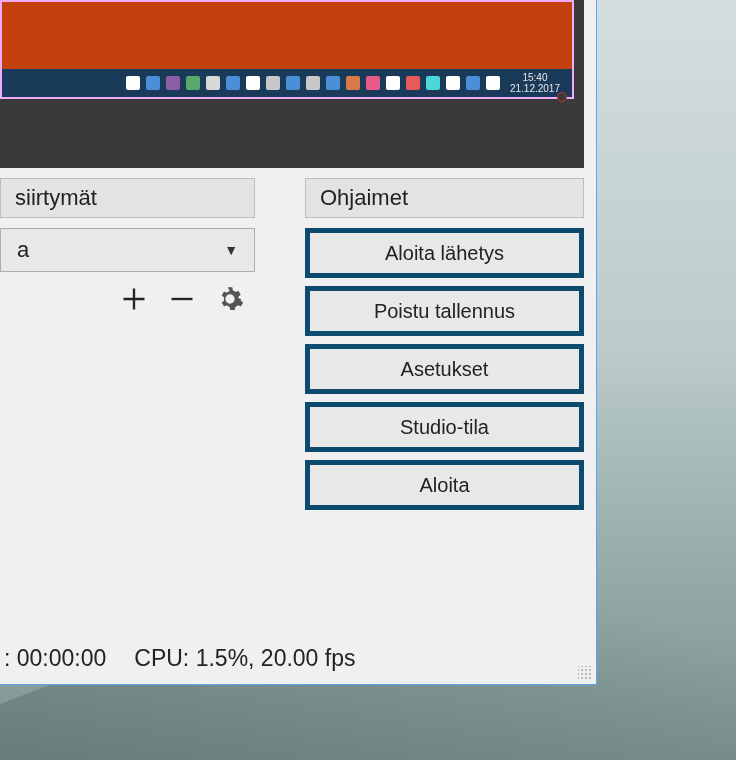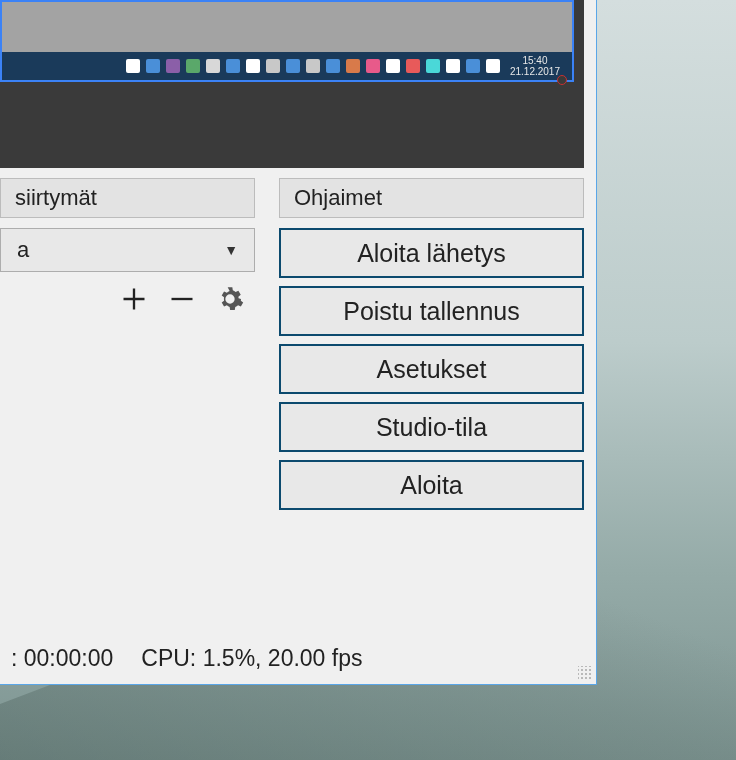--- a/index.html
+++ b/index.html
@@ -45,23 +45,23 @@
       height: 168px;
       background: #3a3a3a;
       position: relative;
       margin: 0 12px 0 0;
     }
     .preview-inner {
       position: absolute;
       left: 0;
       top: 0;
       right: 10px;
-      height: 82px;
-      border: 2px solid #3b82f6;
-      background: #a3a3a3;
+      height: 99px;
+      border: 2px solid #f0abfc;
+      background: #c2410c;
     }
     .taskbar {
       position: absolute;
       bottom: 0;
       left: 0;
       right: 0;
       height: 28px;
       background: #1a3a5a;
       display: flex;
       align-items: center;
@@ -87,33 +87,34 @@
       bottom: -5px;
       right: 5px;
       width: 10px;
       height: 10px;
       border: 1.5px solid #c73030;
       border-radius: 50%;
       background: #3a3a3a;
     }
     .panels-row {
       display: flex;
-      gap: 24px;
+      gap: 10px;
       padding: 10px 12px 0 0;
       flex: 1;
     }
     .panel {
       display: flex;
       flex-direction: column;
     }
     .panel-left {
       width: 255px;
     }
     .panel-right {
       flex: 1;
+      margin-left: 40px;
     }
     .panel-header {
       background: #e3e3e3;
       border: 1px solid #bcbcbc;
       padding: 6px 14px;
       font-size: 22px;
       color: #222;
     }
     .panel-body {
       padding-top: 10px;
@@ -154,40 +155,40 @@
     }
     .icon-btn svg {
       width: 28px;
       height: 28px;
     }
     .control-btn {
       display: block;
       width: 100%;
       height: 50px;
       background: #e8e8e8;
-      border: 2px solid #0c4a6e;
-      font-size: 25px;
+      border: 5px solid #0c4a6e;
+      font-size: 20px;
       color: #222;
       font-family: inherit;
       cursor: pointer;
       margin-bottom: 8px;
     }
     .status-bar {
       display: flex;
       align-items: center;
       padding: 8px 12px 12px 0;
       font-size: 23px;
       color: #222;
       gap: 28px;
     }
     .status-item {
       white-space: nowrap;
     }
     .status-item:first-child {
-      padding-left: 11px;
+      padding-left: 4px;
     }
     .resize-grip {
       position: absolute;
       bottom: 4px;
       right: 4px;
       width: 14px;
       height: 14px;
       opacity: 0.4;
     }
     .resize-grip::before {

